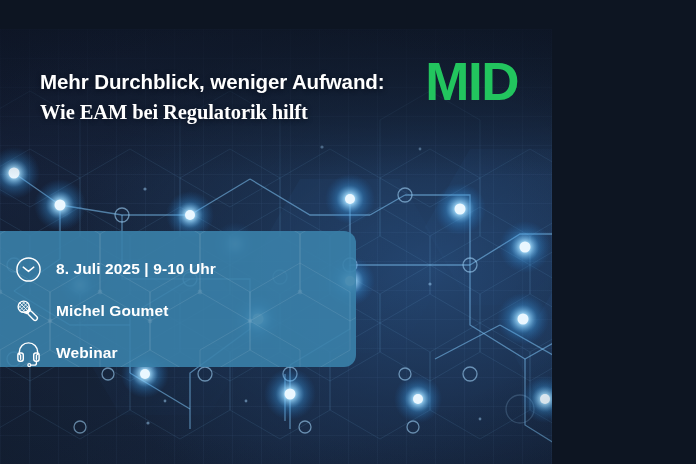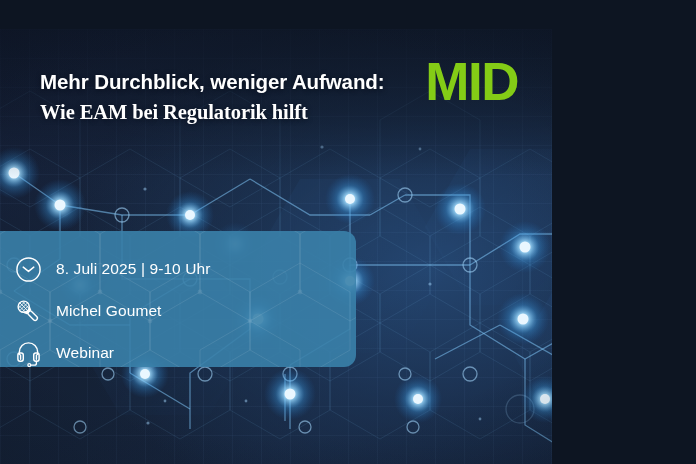--- a/index.html
+++ b/index.html
@@ -72,21 +72,21 @@
 
   
   .logo {
     position: absolute;
     right: 34px;
     top: 26px;
     font-size: 53px;
     font-weight: bold;
     letter-spacing: -1.5px;
     line-height: 1;
-    color: #84cc16;
+    color: #22c55e;
   }
 
   
   .panel {
     position: absolute;
     left: -10px;
     top: 202px;
     width: 366px;
     height: 136px;
     background: rgba(58,129,170,0.90);
@@ -100,20 +100,21 @@
     opacity: 0.30;
   }
   .panel-rows {
     position: absolute;
     left: 10px;
     top: 0;
     width: 356px;
     height: 136px;
     padding-top: 8px;
     box-sizing: border-box;
+    font-weight: bold;
   }
   .row {
     display: flex;
     align-items: center;
     height: 40px;
     margin-top: 2px;
   }
   .row-icon {
     width: 56px;
     min-width: 56px;

